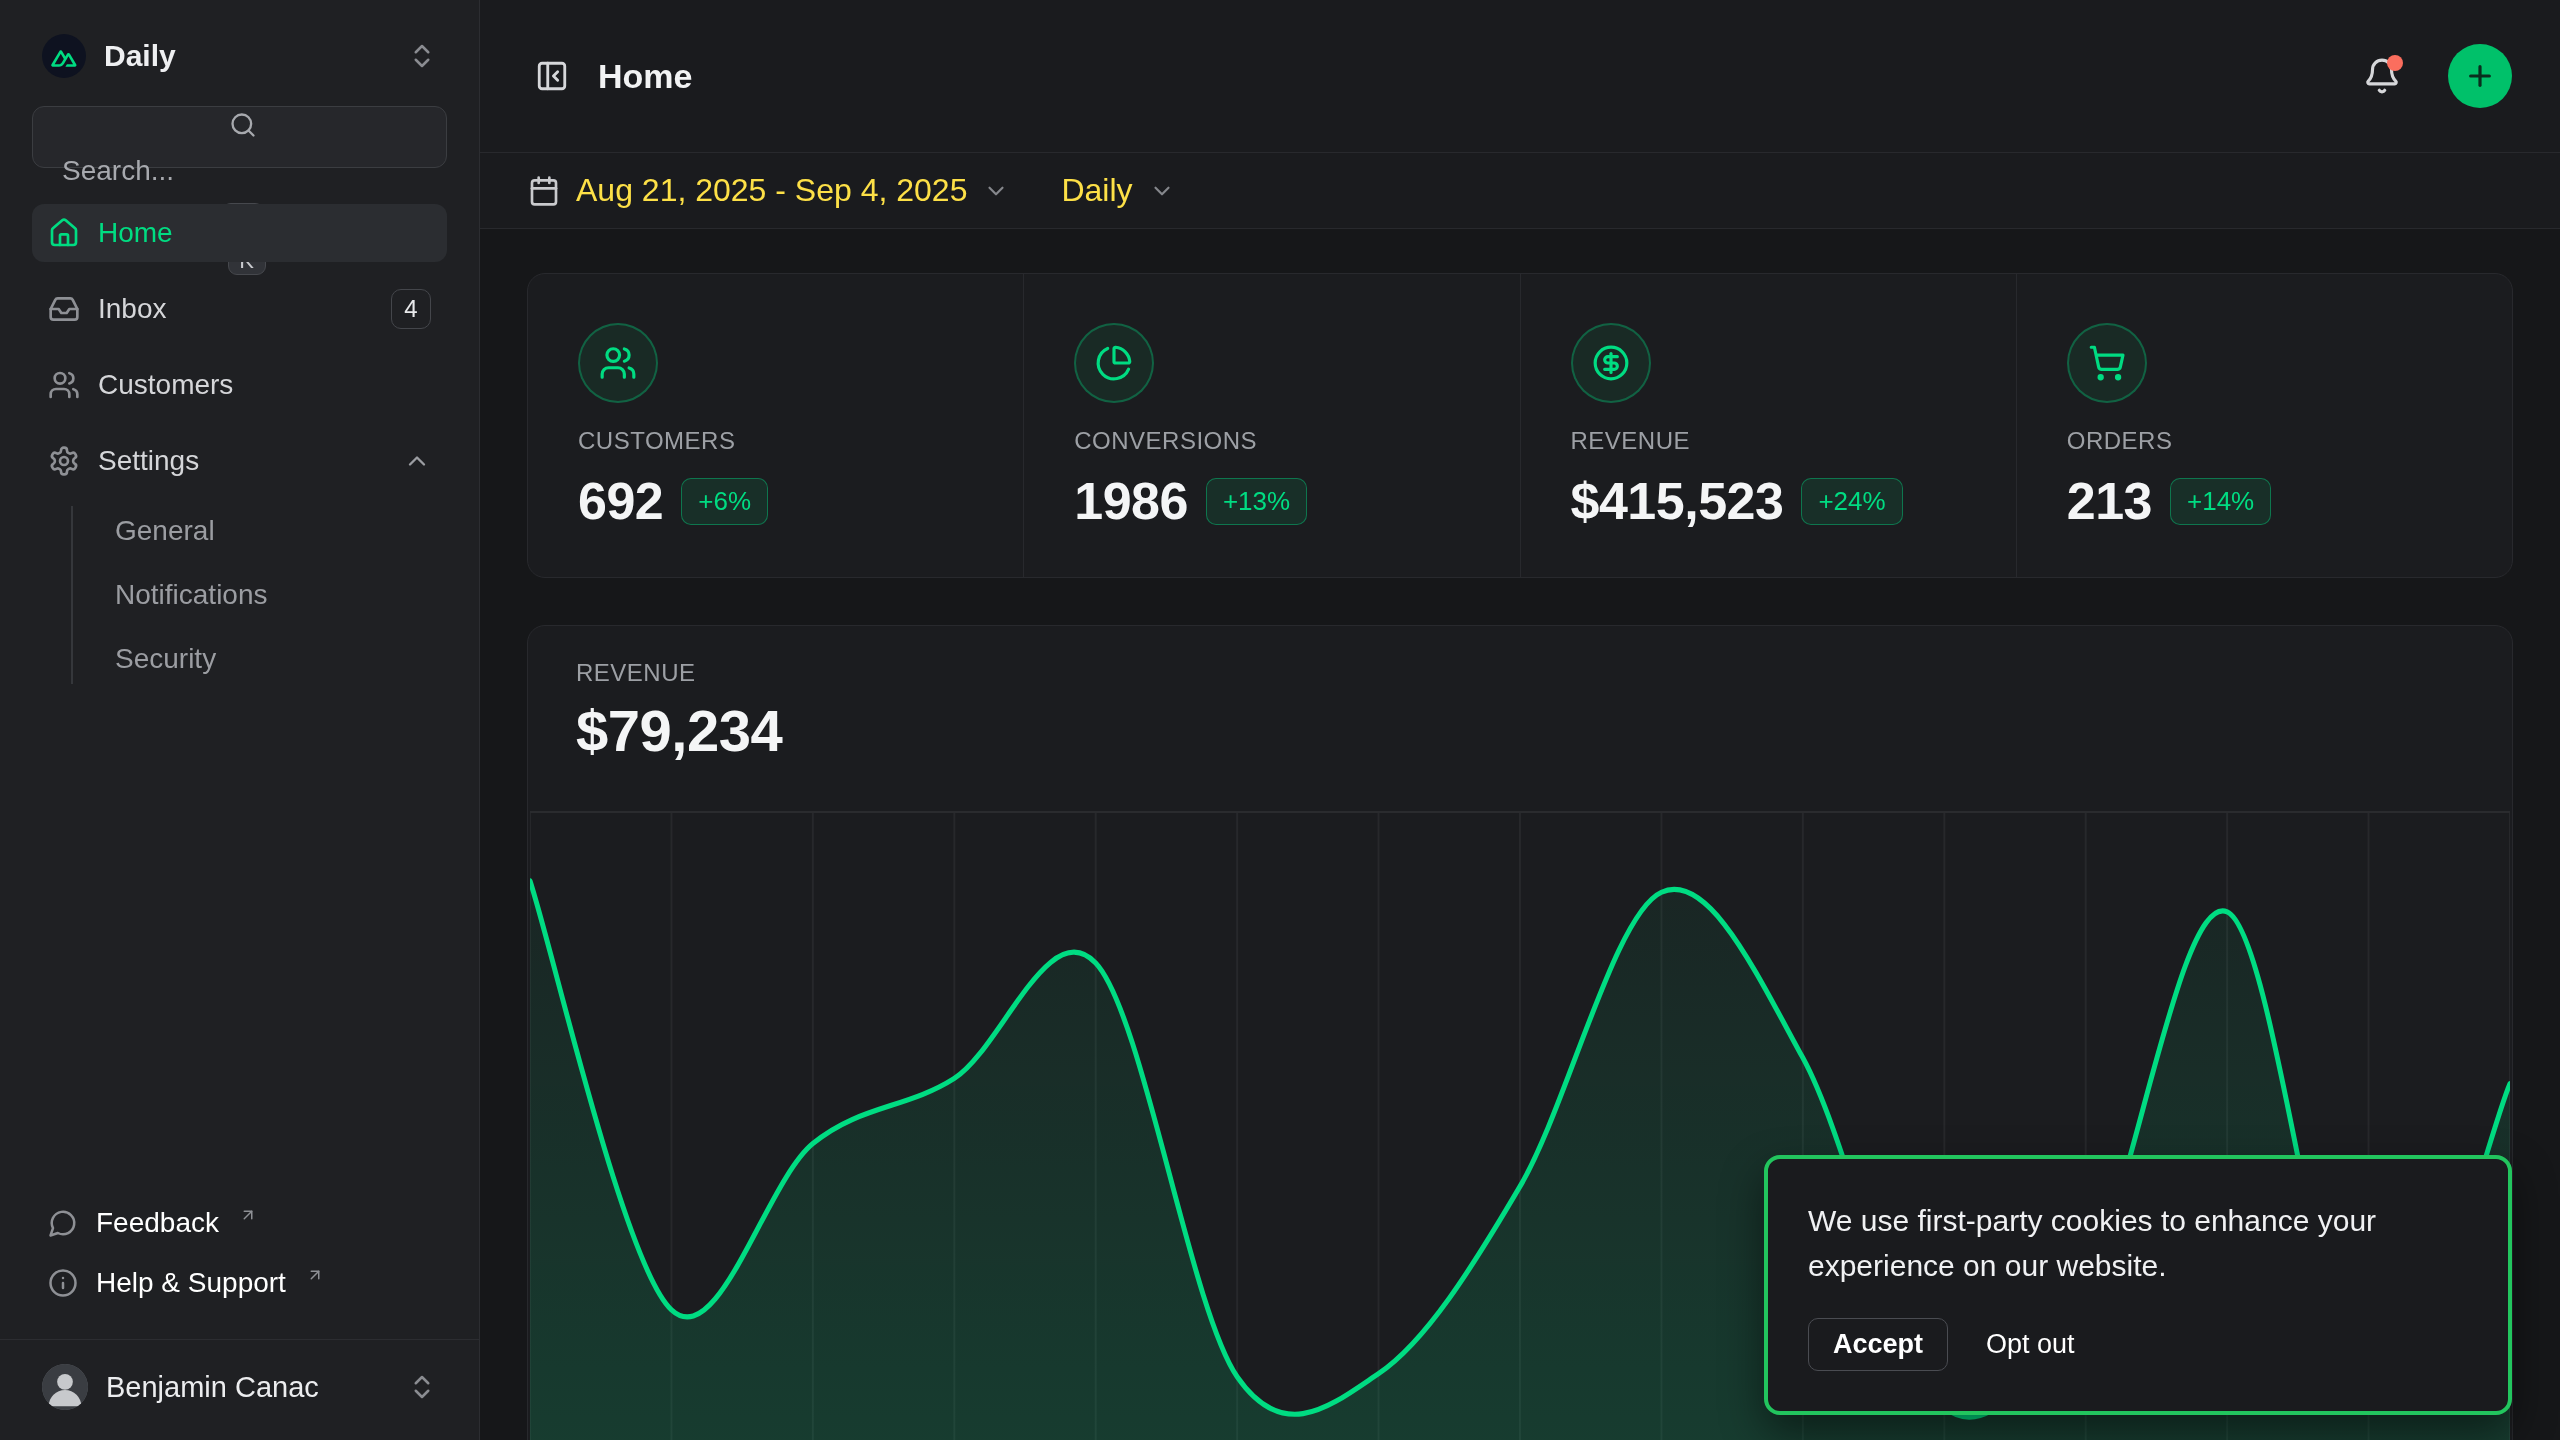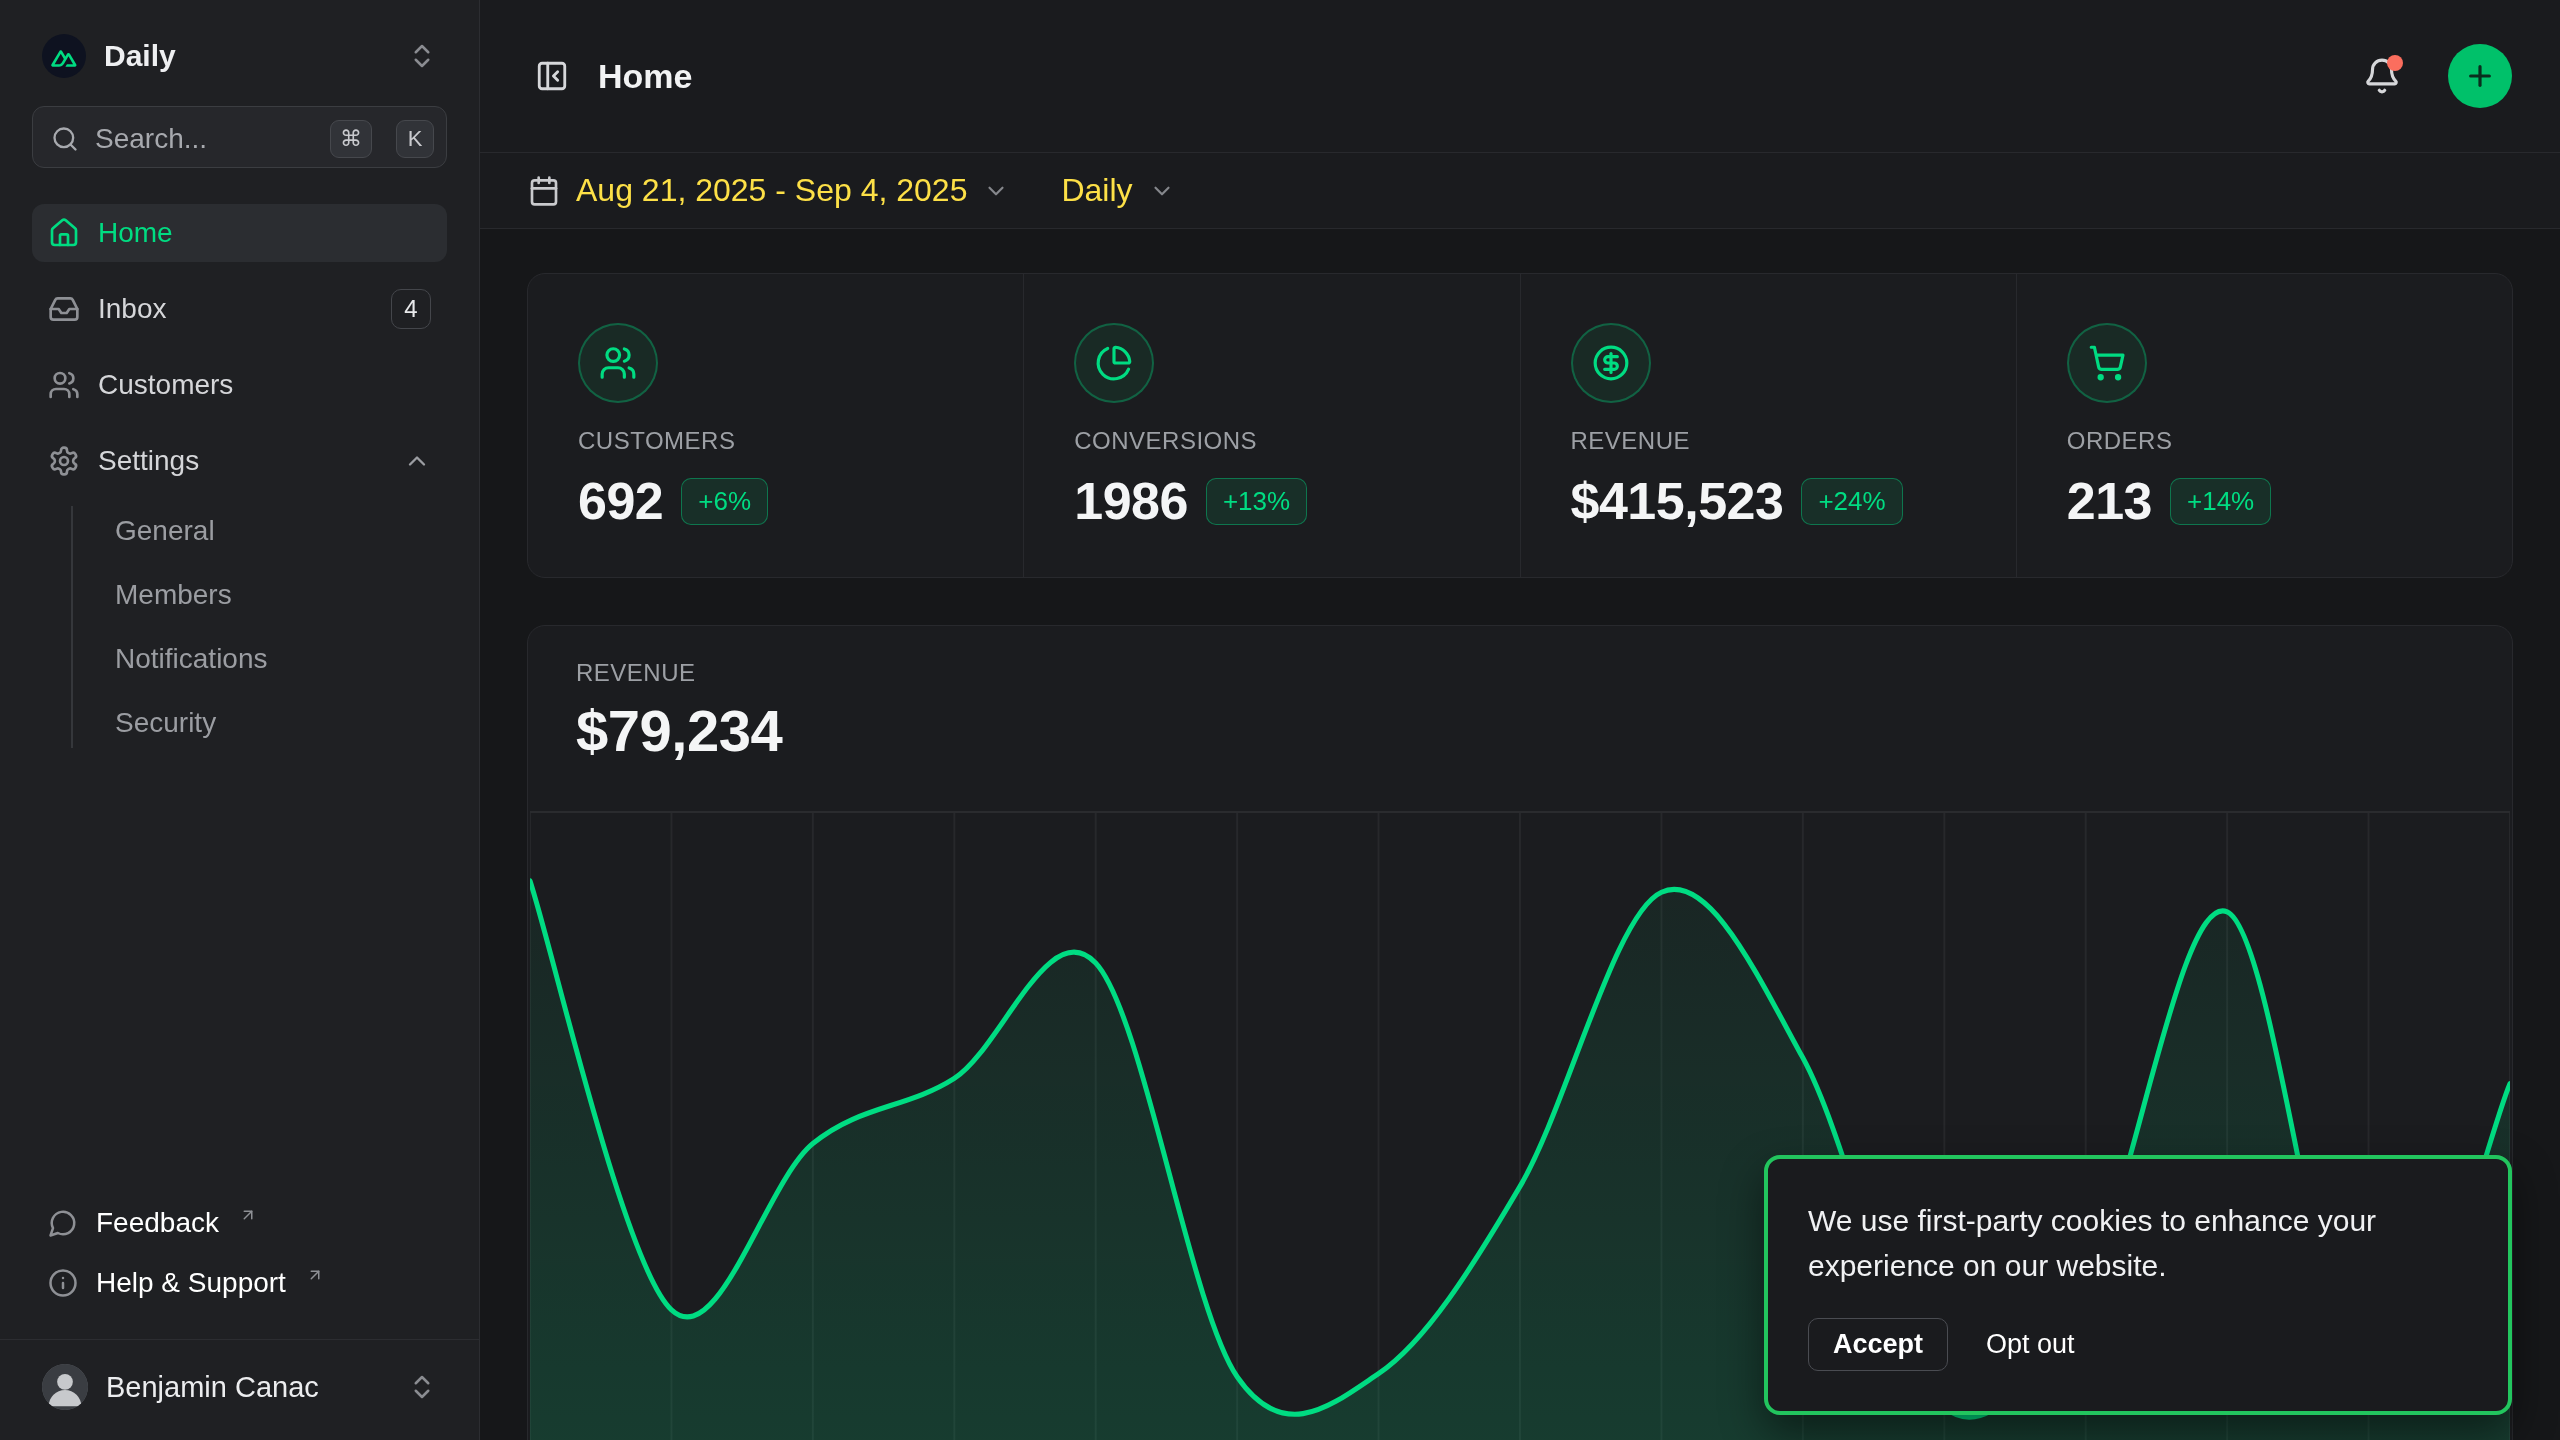--- a/index.html
+++ b/index.html
@@ -15,21 +15,21 @@
   svg.ic{display:block;fill:none;stroke:currentColor;stroke-width:2;stroke-linecap:round;stroke-linejoin:round;}
 
   
   .sidebar{width:480px;height:100%;background:var(--bg-side);border-right:1px solid var(--border);
     display:flex;flex-direction:column;flex-shrink:0;}
   .team-row{display:flex;align-items:center;gap:18px;margin:26px 32px 6px;padding:8px 10px;border-radius:12px;cursor:pointer;}
   .logo-circle{width:44px;height:44px;border-radius:50%;background:#0E1220;display:flex;align-items:center;justify-content:center;}
   .team-name{font-size:30px;font-weight:600;color:var(--txt);}
   .row-chevrons{margin-left:auto;color:var(--txt-faint);}
   .search{display:flex;align-items:center;gap:16px;margin:14px 32px 0;height:62px;
-    background:#26272B;border:1px solid #3B3D41;border-radius:12px;padding:4px 12px 0 18px;cursor:text;}
+    background:#26272B;border:1px solid #3B3D41;border-radius:12px;padding:4px 12px 0 18px;cursor:text;flex-direction:column;}
   .search input{flex:1;background:transparent;border:none;outline:none;font-size:28px;color:var(--txt-dim);
     font-family:inherit;min-width:0;}
   .search input::placeholder{color:#A7A9AE;}
   .search .s-icon{color:#A7A9AE;}
   .kbd{min-width:38px;height:38px;padding:0 9px;background:#313338;border:1px solid #46484D;border-radius:9px;
     color:#C9CACE;font-size:22px;display:flex;align-items:center;justify-content:center;}
   .kbd + .kbd{margin-left:8px;}
   nav{margin:36px 32px 0;}
   .nav-item{display:flex;align-items:center;gap:18px;height:58px;padding:0 16px;border-radius:12px;
     color:var(--txt-dim);font-size:28px;font-weight:500;cursor:pointer;margin-bottom:18px;}
@@ -183,23 +183,20 @@
           <svg class="ic" width="28" height="28" viewBox="0 0 24 24">
               <path d="m18 15-6-6-6 6"></path>
             </svg>
         </span>
       </div>
       <div class="subnav">
         <div class="subnav-item">
             <span>General</span>
           </div>
         <div class="subnav-item">
-            <span>Members</span>
-          </div>
-        <div class="subnav-item">
             <span>Notifications</span>
           </div>
         <div class="subnav-item">
             <span>Security</span>
           </div>
       </div>
     </nav>
 
     <div class="sidebar-footer">
       <div class="foot-link">

